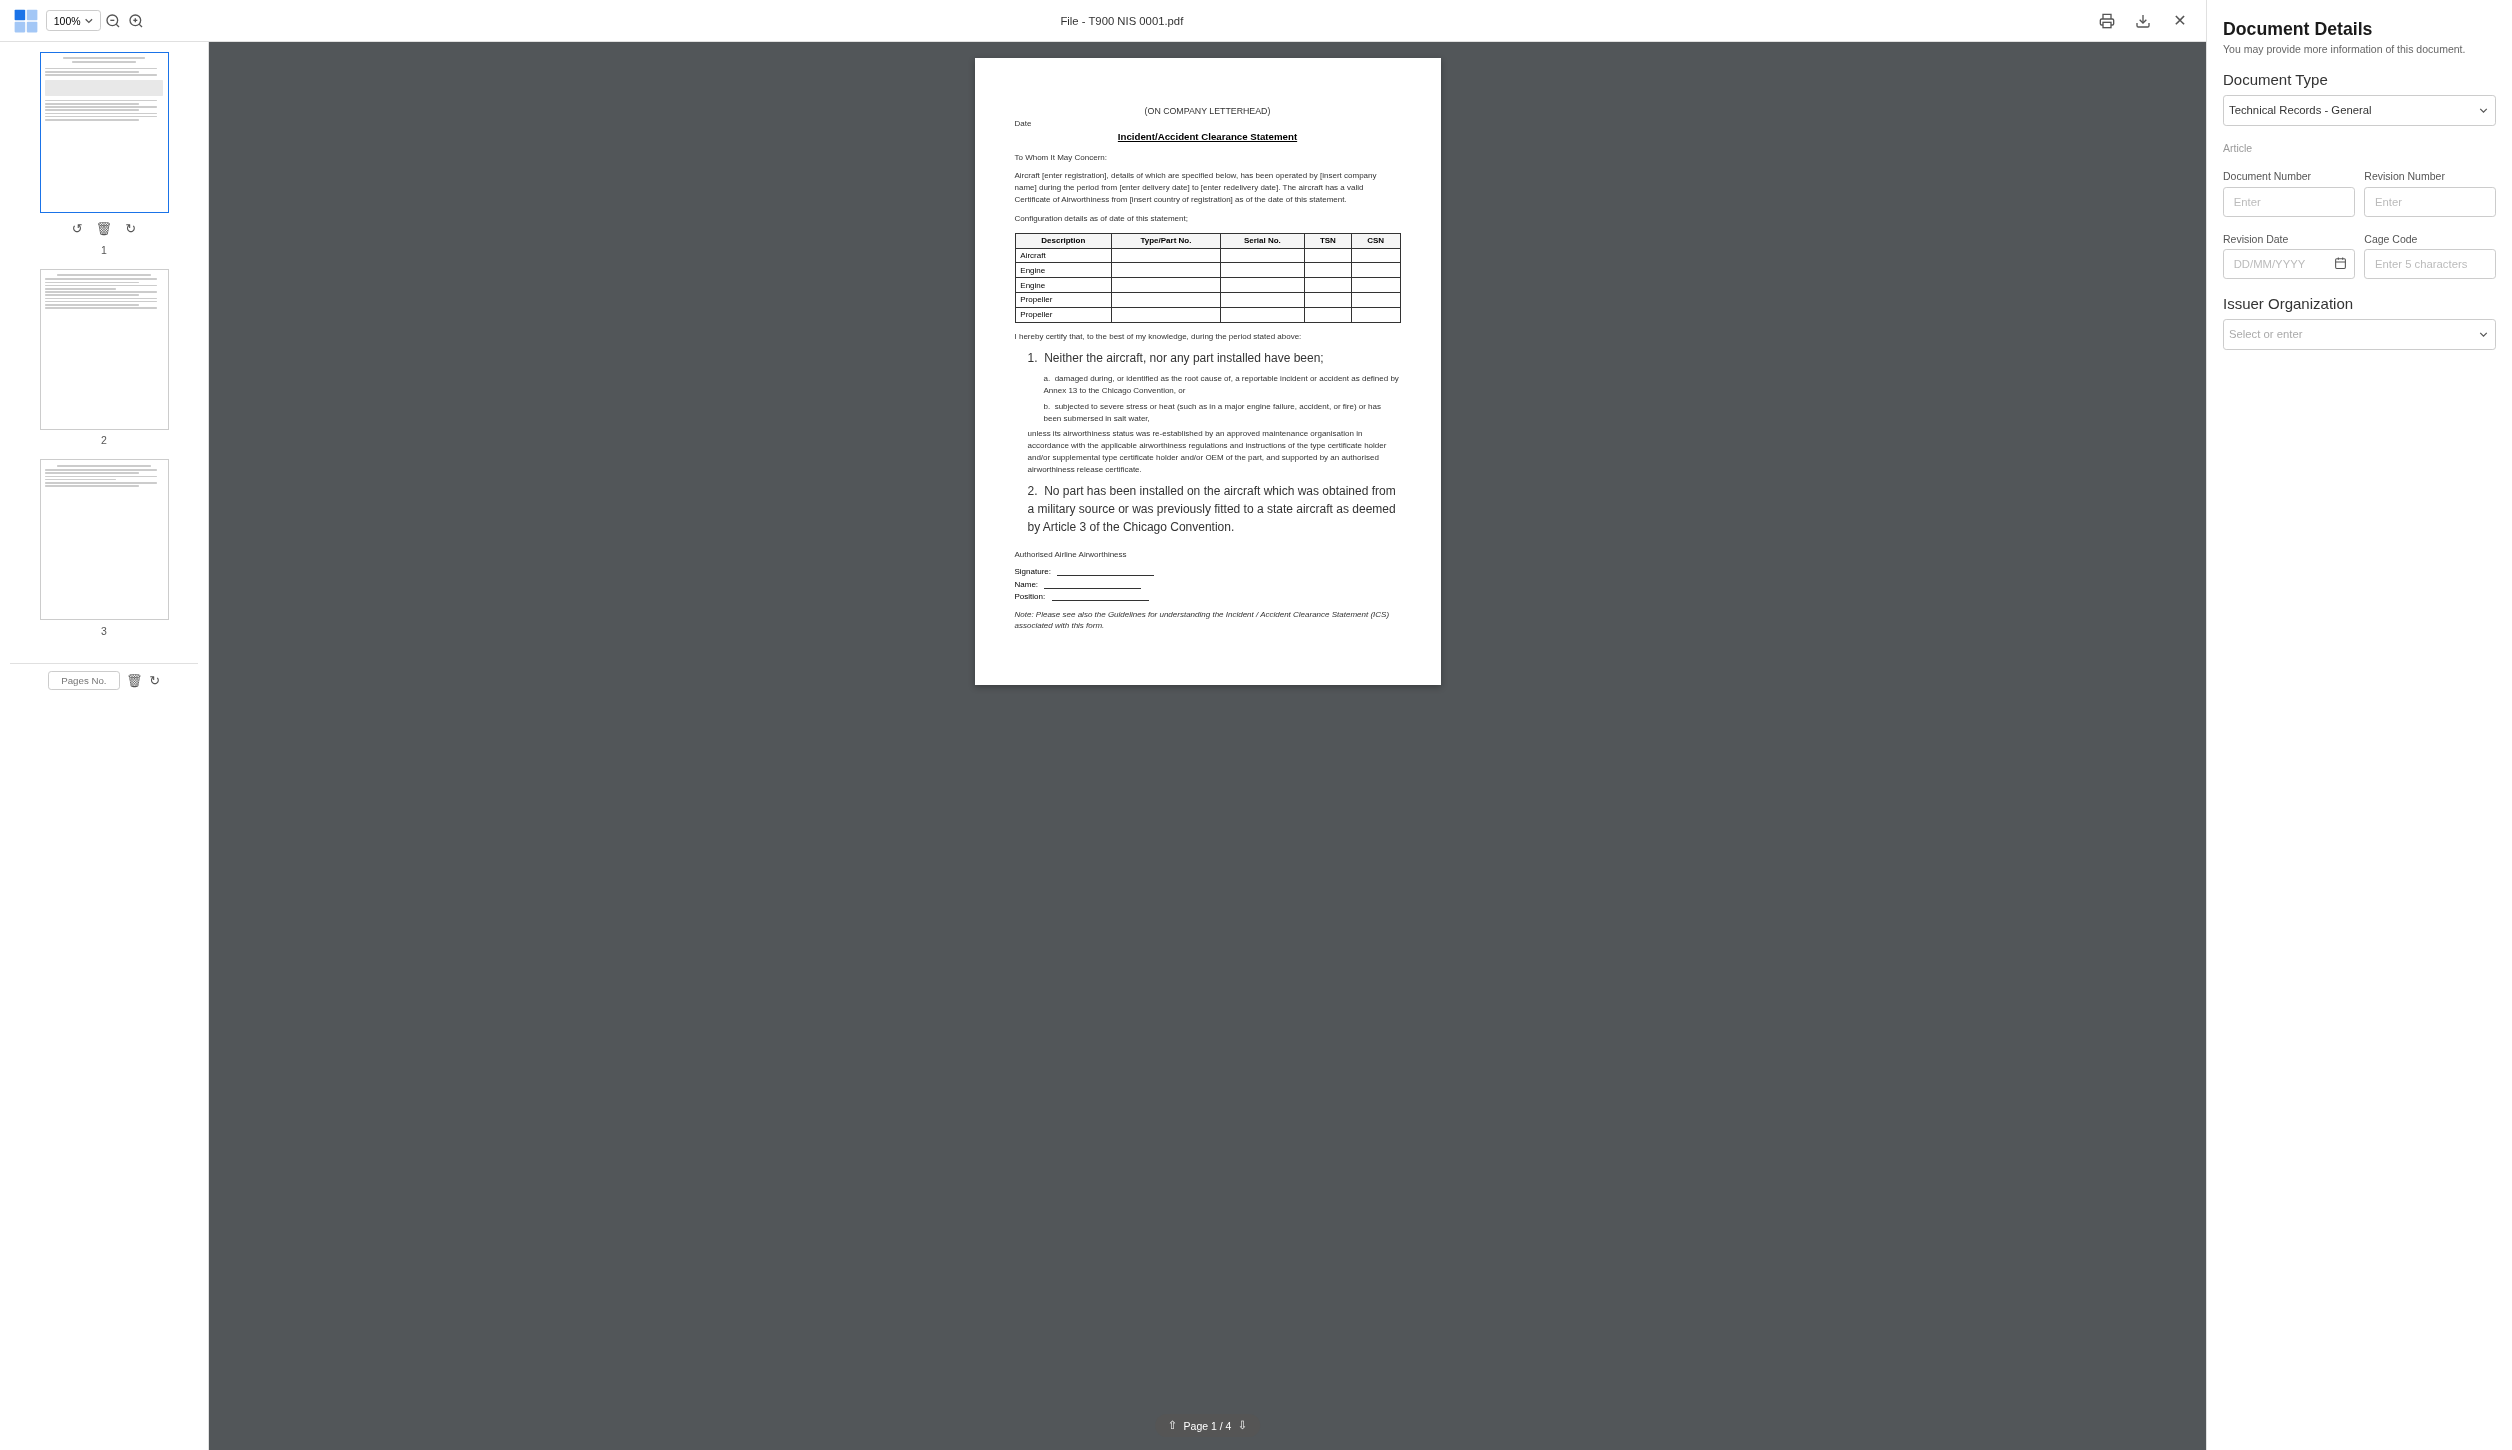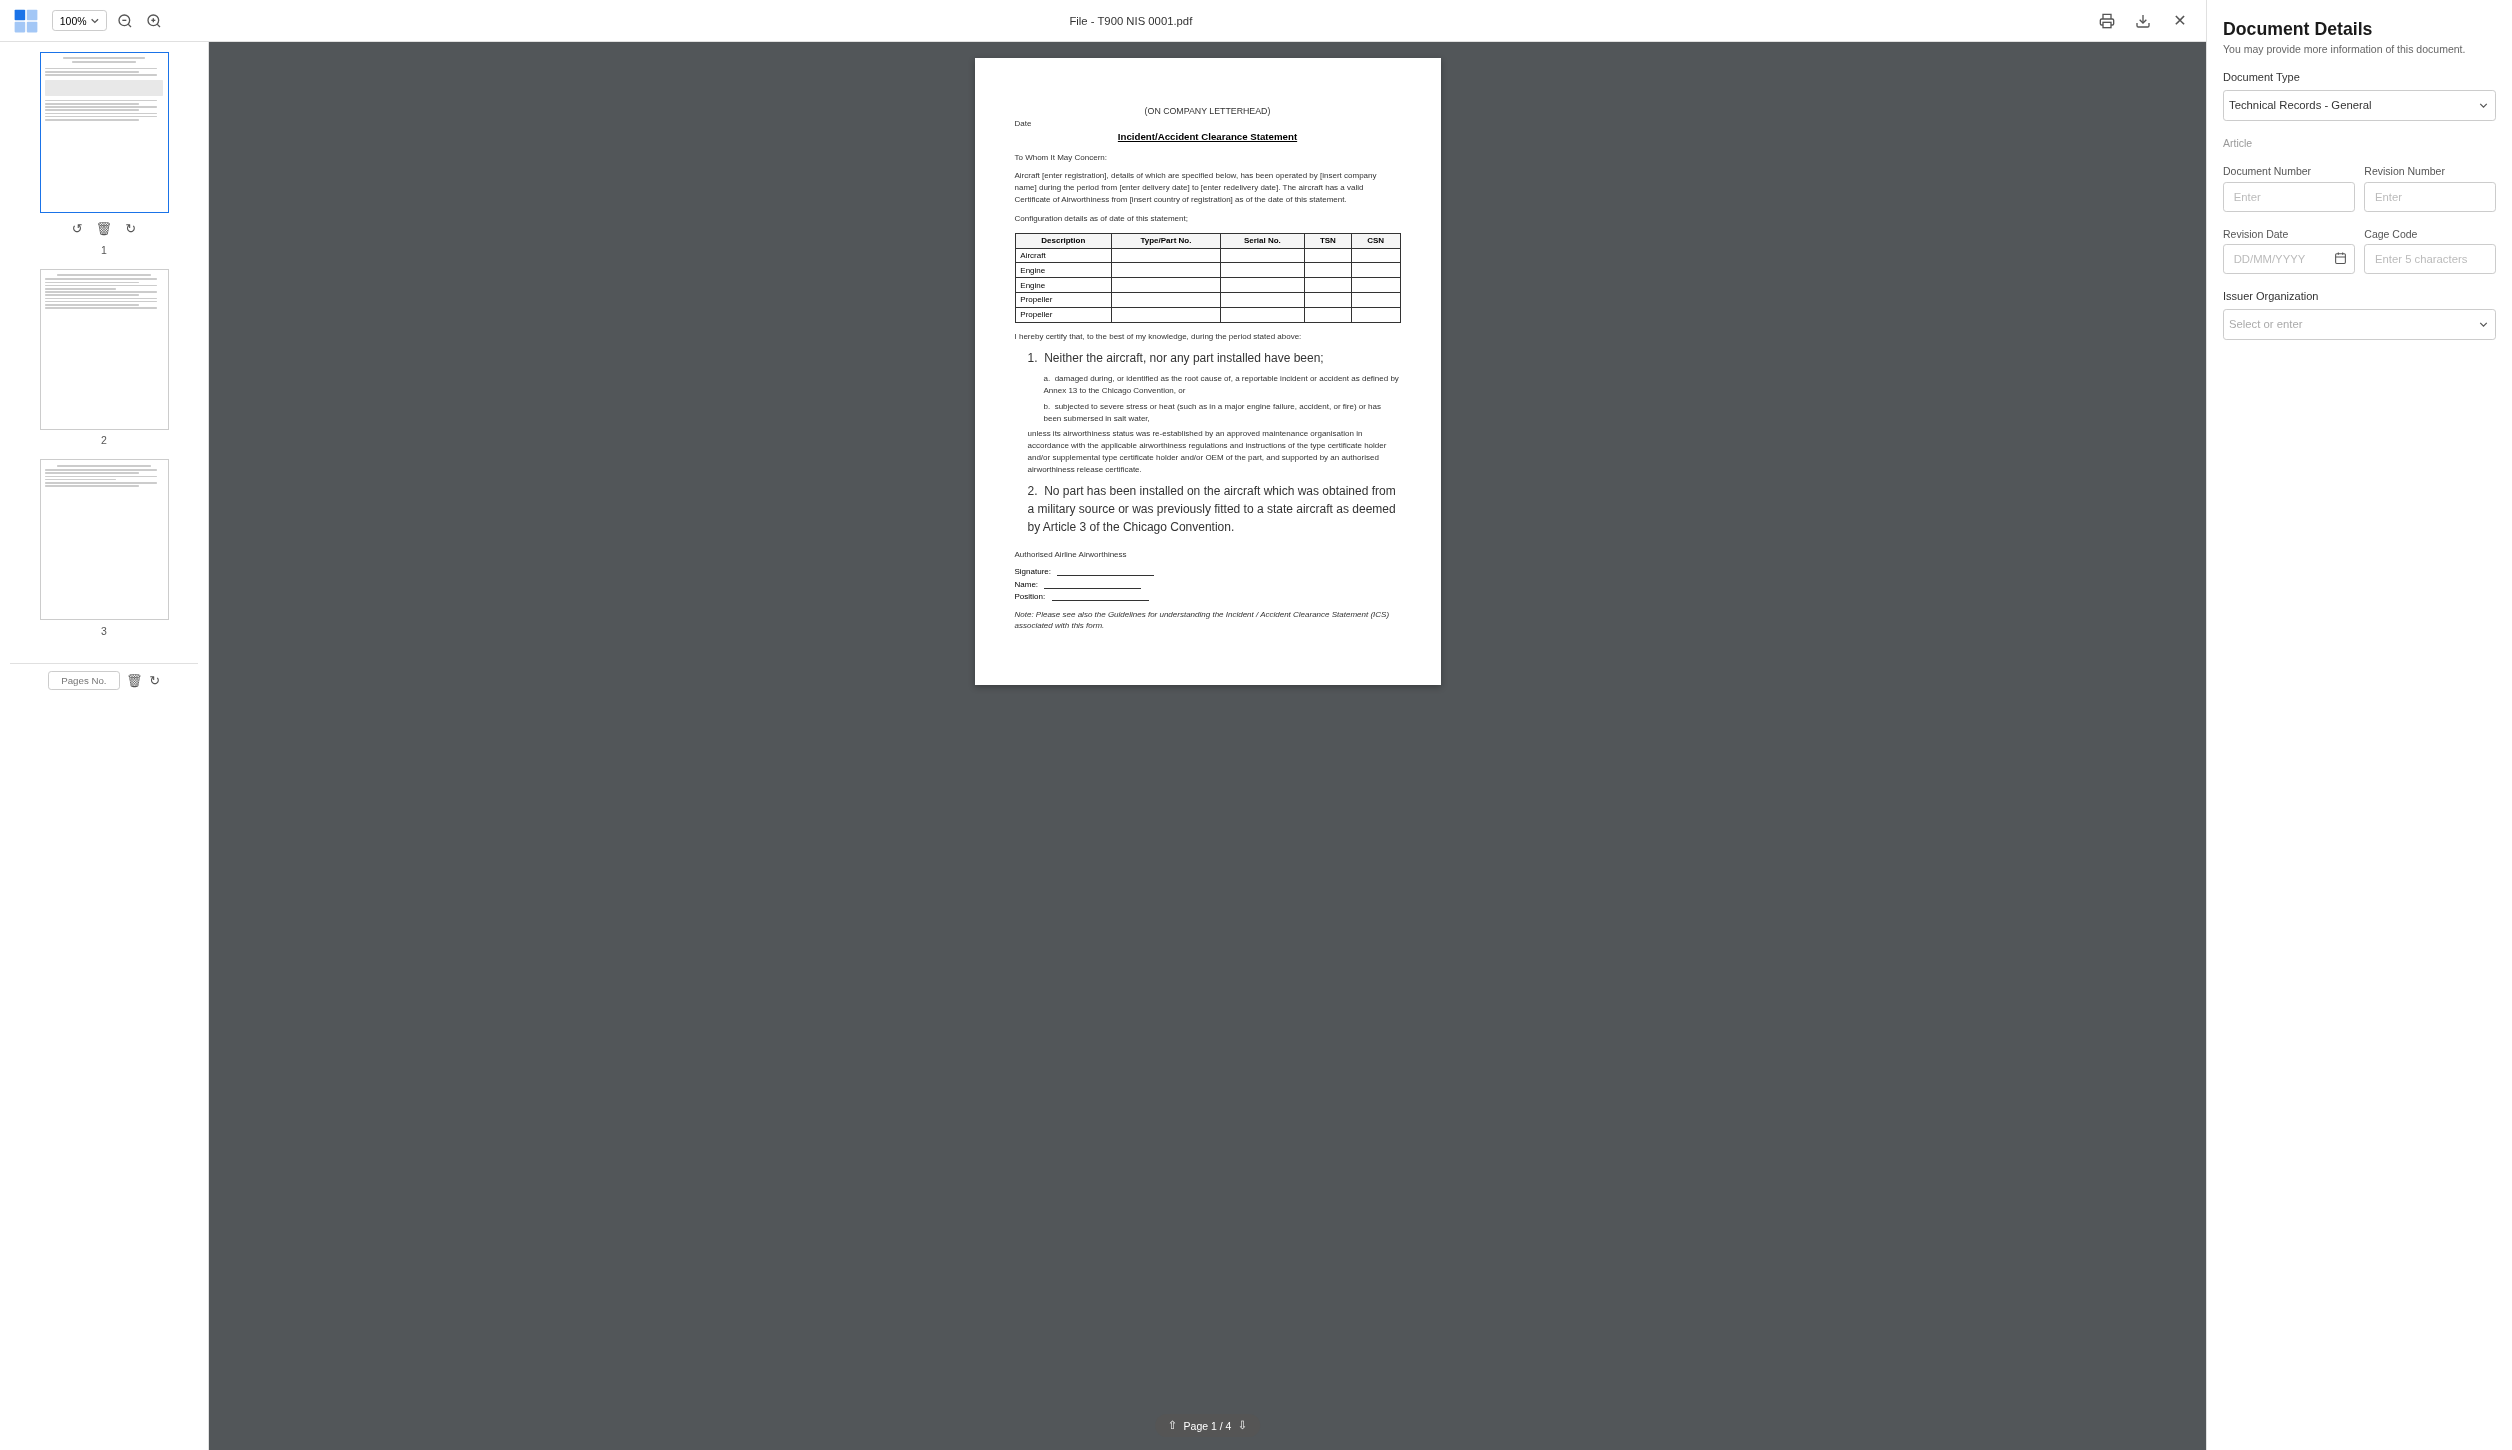--- a/index.html
+++ b/index.html
@@ -3,21 +3,21 @@
   <meta charset="utf-8">
   <style>
     * { box-sizing: border-box; margin: 0; padding: 0; }
     body { font-family: -apple-system, BlinkMacSystemFont, 'Segoe UI', sans-serif; background: #f0f0f0; display: flex; height: 100vh; overflow: hidden; font-size: 11.3px; }
 
     
     .pdf-viewer { display: flex; flex-direction: column; flex: 1; background: #fff; min-width: 0; }
 
     
     .toolbar { display: flex; align-items: center; justify-content: space-between; padding: 6.4px 13px; background: #fff; border-bottom: 0.8px solid #e0e0e0; height: 42px; }
-    .toolbar-left { display: flex; align-items: center; gap: 7px; }
+    .toolbar-left { display: flex; align-items: center; gap: 1px; }
     .toolbar-center { display: flex; align-items: center; gap: 6.4px; font-size: 11.3px; color: #333; font-weight: 500; }
     .toolbar-right { display: flex; align-items: center; gap: 13px; }
     .zoom-control { display: flex; align-items: center; gap: 3.2px; border: 0.8px solid #ccc; border-radius: 3.2px; padding: 3.2px 6.4px; font-size: 10.5px; cursor: pointer; }
     .icon-btn { background: none; border: none; cursor: pointer; color: #555; padding: 3.2px; display: flex; align-items: center; justify-content: center; }
     .icon-btn svg { width: 16px; height: 16px; }
     .close-btn { background: none; border: none; cursor: pointer; color: #555; font-size: 16px; padding: 3.2px 6.4px; }
 
     
     .main-content { display: flex; flex: 1; overflow: hidden; }
 
@@ -47,21 +47,21 @@
     .pdf-sig-line { display: flex; align-items: flex-end; gap: 6.4px; margin: 3.2px 0; font-size: 8px; }
     .pdf-sig-underline { display: inline-block; width: 97px; border-bottom: 0.8px solid #333; }
     .pdf-note { font-size: 8px; font-style: italic; color: #333; margin-top: 8px; line-height: 1.4; }
     .page-nav { position: absolute; bottom: 13px; left: 50%; transform: translateX(-50%); background: #555; color: #fff; border-radius: 16px; padding: 4.8px 13px; display: flex; align-items: center; gap: 6.4px; font-size: 10.5px; }
     .page-nav button { background: none; border: none; color: #fff; cursor: pointer; font-size: 11.3px; }
 
     
     .doc-details { width: 306px; background: #fff; border-left: 0.8px solid #e0e0e0; overflow-y: auto; padding: 19.3px 16px; display: flex; flex-direction: column; gap: 16px; }
     .doc-details-title { font-size: 17.7px; font-weight: 600; color: #1a1a1a; }
     .doc-details-subtitle { font-size: 10.5px; color: #666; margin-top: 3.2px; }
-    .section-label { font-size: 11px; font-weight: 500; color: #333; margin-bottom: 6.4px; }
+    .section-label { font-size: 15px; font-weight: 500; color: #333; margin-bottom: 6.4px; }
     .dropdown-field { width: 100%; border: 0.8px solid #ccc; border-radius: 3.2px; padding: 8px 5px; font-size: 11.3px; color: #333; display: flex; justify-content: space-between; align-items: center; cursor: pointer; background: #fff; }
     .select-assets-btn { width: 100%; border: 1.6px solid #1a73e8; border-radius: 3.2px; padding: 8px; font-size: 11.3px; color: #1a73e8; background: #fff; cursor: pointer; text-align: center; font-weight: 500; }
     .no-assets { width: 100%; border: 0.8px solid #e0e0e0; border-radius: 3.2px; padding: 8px; font-size: 11.3px; color: #999; background: #fff; text-align: center; }
     .optional-label { font-size: 10.5px; color: #999; font-weight: 400; }
     .form-row { display: flex; gap: 9.7px; }
     .form-group { display: flex; flex-direction: column; gap: 4.8px; flex: 1; }
     .form-label { font-size: 10.5px; color: #555; }
     .form-input { border: 0.8px solid #ccc; border-radius: 3.2px; padding: 8px 9.7px; font-size: 11.3px; color: #333; width: 100%; outline: none; }
     .form-input::placeholder { color: #bbb; }
     .date-input-wrapper { position: relative; }

